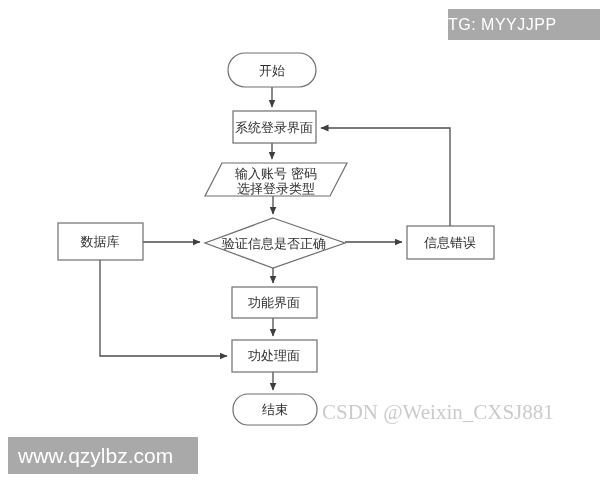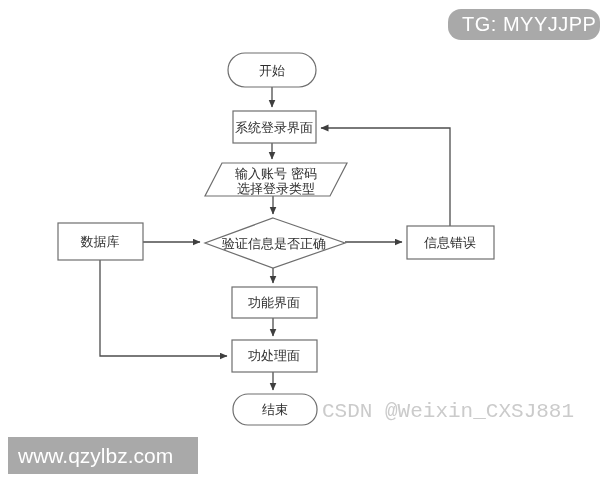--- a/index.html
+++ b/index.html
@@ -39,41 +39,40 @@
     font-family: "Liberation Sans", sans-serif;
     display: flex;
     align-items: center;
     box-sizing: border-box;
   }
   #tg-badge {
     left: 448px;
     top: 9px;
     width: 152px;
     height: 31px;
-    font-size: 20px;
-    padding-left: 14px;
+    font-size: 16px;
+    padding-left: 0;
     letter-spacing: 0.5px;
-    border-radius: 13px;
   }
   #site-badge {
     left: 8px;
     top: 437px;
     width: 190px;
     height: 37px;
     font-size: 21px;
     padding-left: 10px;
   }
   #csdn-watermark {
     position: absolute;
     left: 322px;
     top: 400px;
     font-size: 21px;
     color: #cbcbcb;
     text-shadow: 1px 1px 0 #ffffff;
-    font-family: Liberation Mono, monospace;
+    font-family: Liberation Serif, serif;
     white-space: nowrap;
   }
 </style>
 </head>
 <body>
 
 <div id="stage">
 
   <svg width="600" height="480" viewBox="0 0 600 480">
     <defs>

